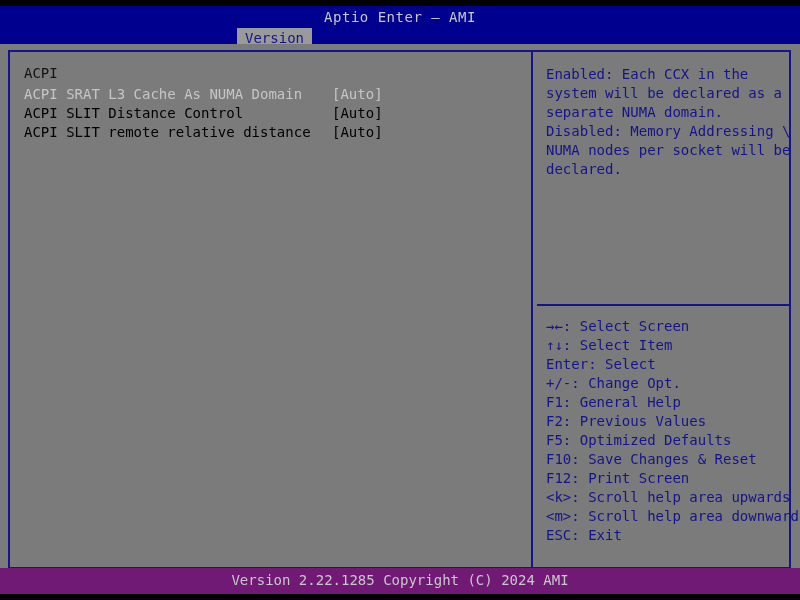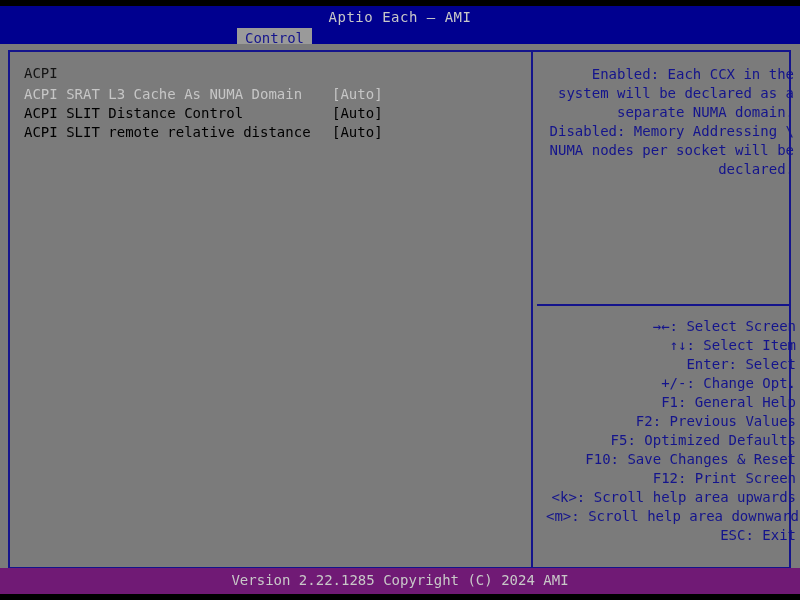--- a/index.html
+++ b/index.html
@@ -71,21 +71,20 @@
     background: #7b7b7b;
   }
   #panel {
     position: absolute;
     left: 8px;
     top: 6px;
     width: 783px;
     height: 519px;
     border: 2px solid #14148c;
     box-sizing: border-box;
-    text-align: right;
   }
   #vdivider {
     position: absolute;
     left: 521px;
     top: 0;
     width: 2px;
     height: 100%;
     background: #14148c;
   }
 
@@ -192,23 +191,23 @@
     font-size: 14px;
     white-space: pre;
   }
 </style>
 </head>
 <body>
 
 <div id="screen">
 
   <div id="titlebar">
-    <div id="title-text">Aptio Each – AMI</div>
+    <div id="title-text">Aptio Enter – AMI</div>
     <div id="tabstrip">
-        <div class="tab active" style="left: 237px;">Control</div>
+        <div class="tab active" style="left: 237px;">Version</div>
       </div>
   </div>
 
   <div id="body-area">
     <div id="panel">
 
       <div id="left-col">
         <div id="section-title">ACPI</div>
         <div id="settings-list">
             <div class="setting-row disabled"><span class="s-label">ACPI SRAT L3 Cache As NUMA Domain</span><span class="s-value">[Auto]</span></div>

